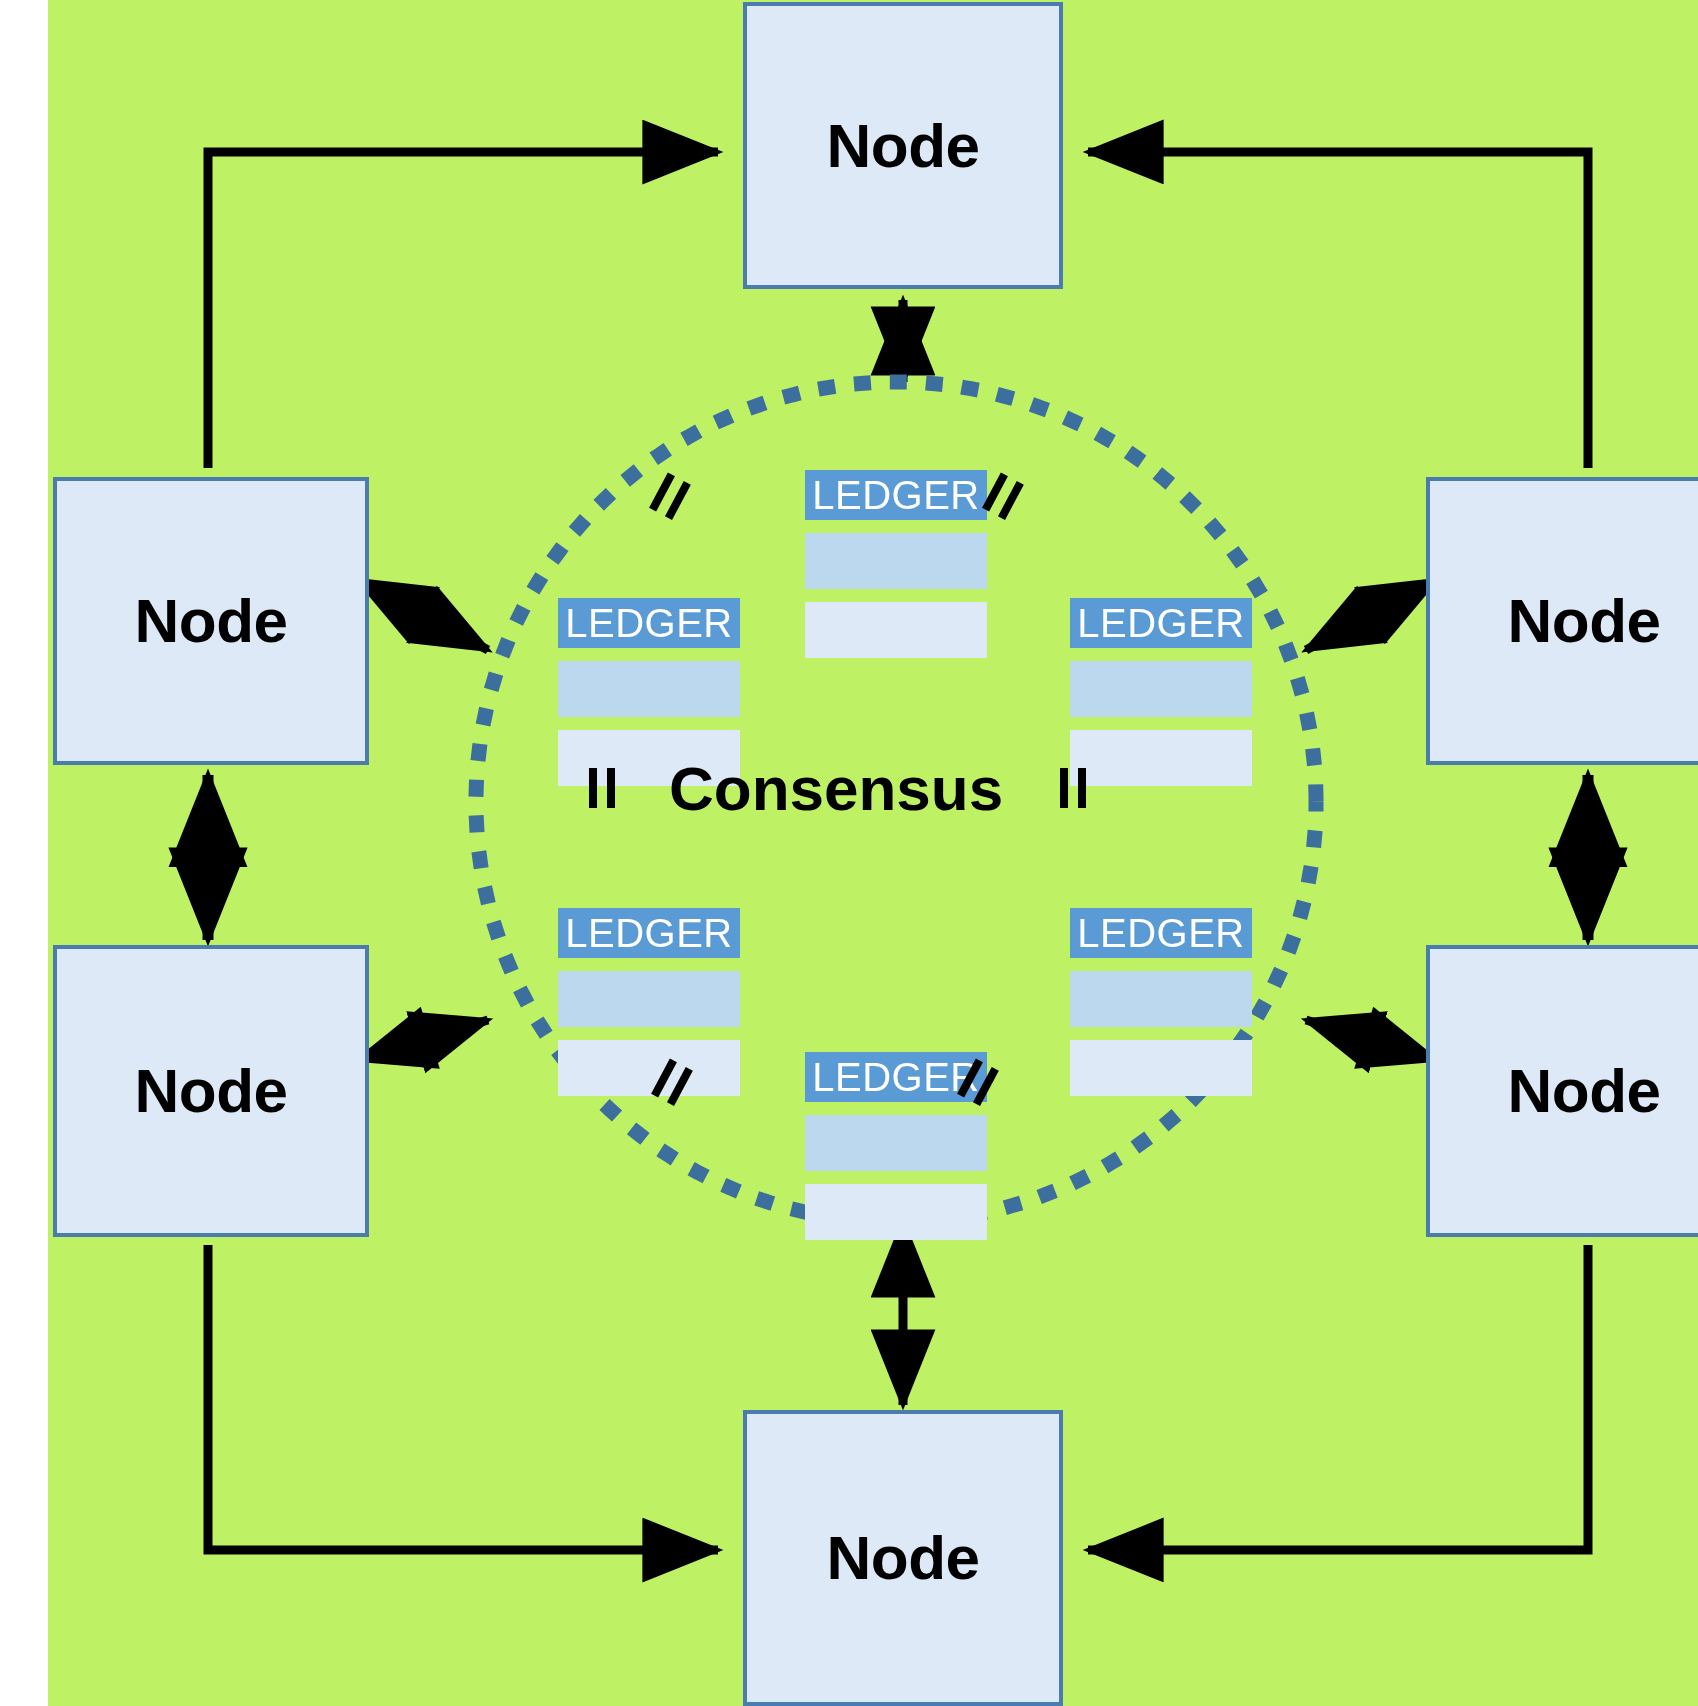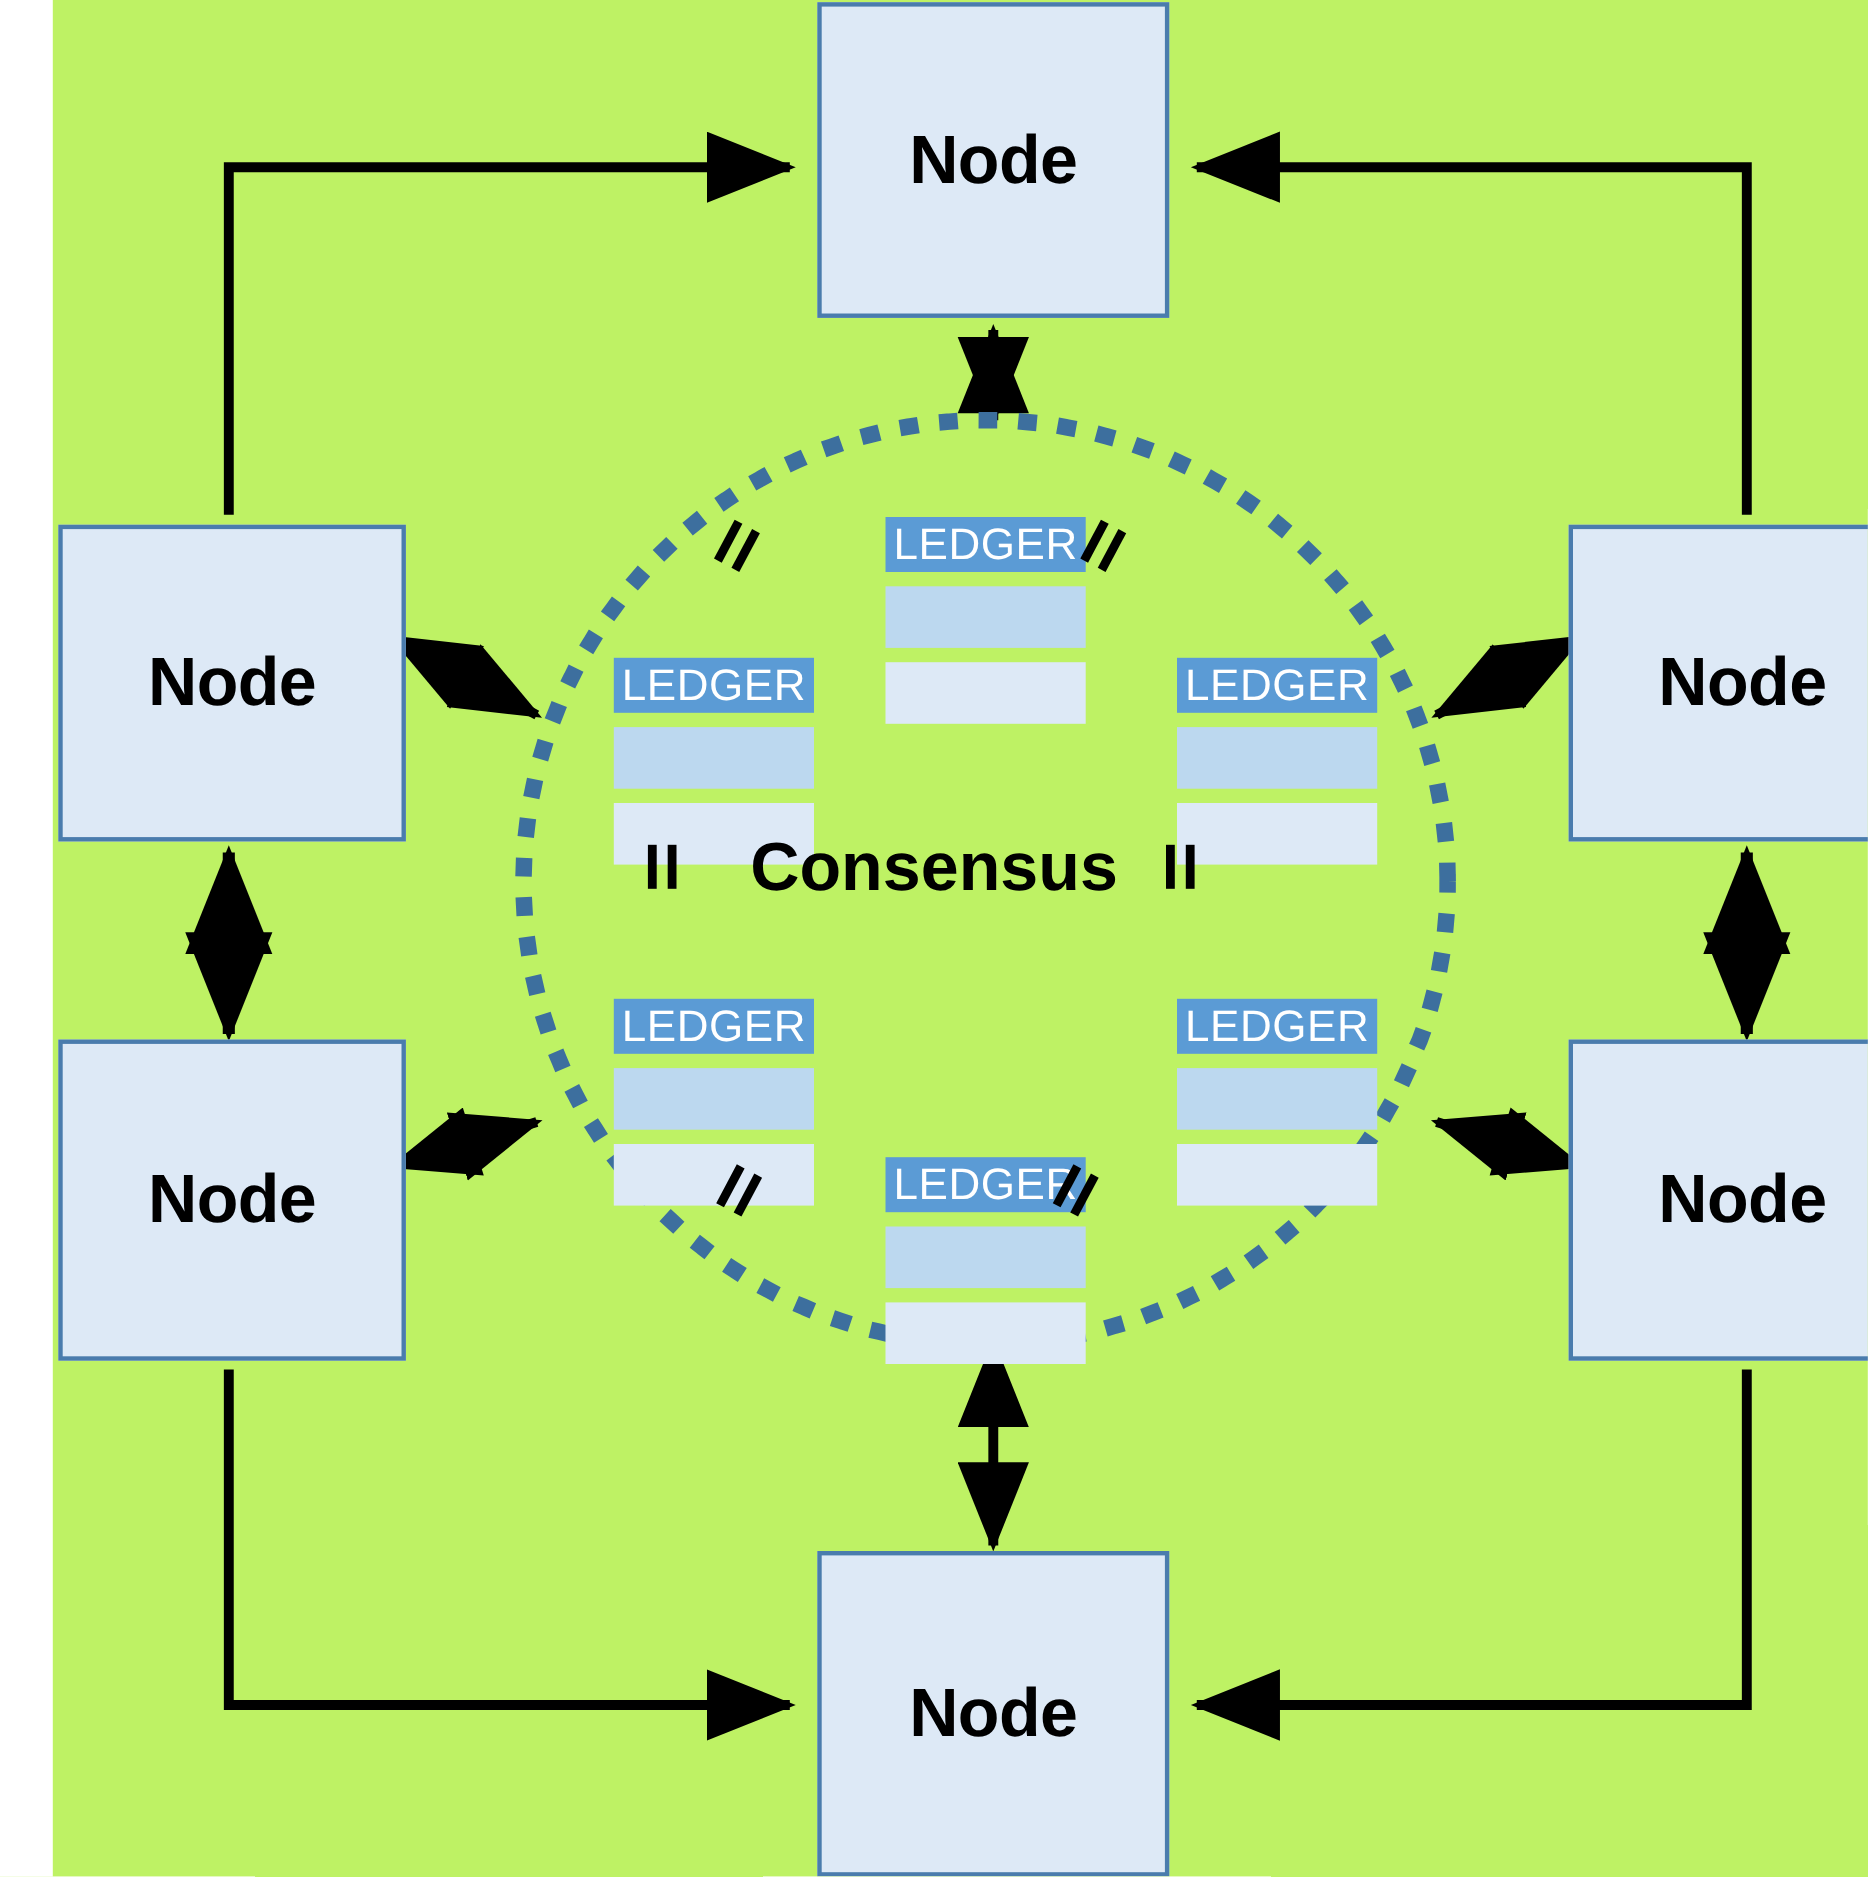--- a/index.html
+++ b/index.html
@@ -240,15 +240,15 @@
   </div>
   <div class="eq-mark eq-tilt" style="left:602px; top:1058px;">
     <span class="a"></span>
       <span class="b"></span>
   </div>
   <div class="eq-mark eq-tilt" style="left:908px; top:1058px;">
     <span class="a"></span>
       <span class="b"></span>
   </div>
 
-  <div class="consensus-label" style="left:634px; top:758px;">Consensus</div>
+  <div class="consensus-label" style="left:621px; top:758px;">Consensus</div>
 
 </div>
 
 </body></html>

